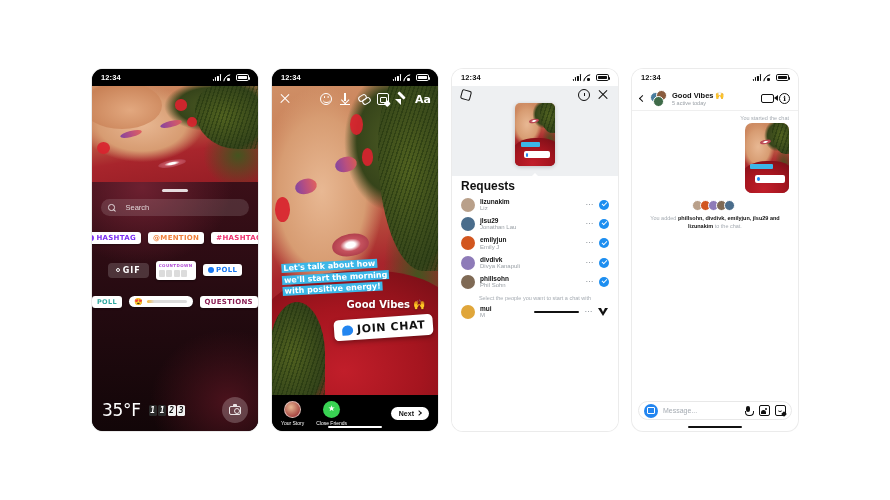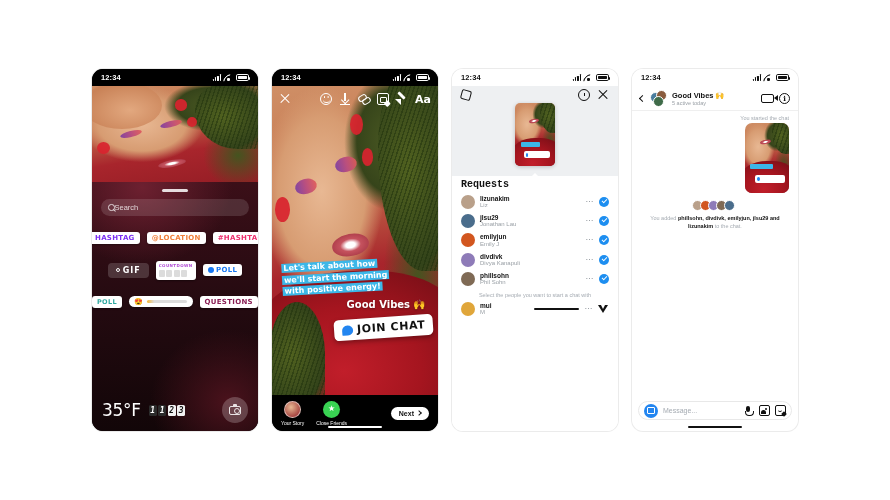--- a/index.html
+++ b/index.html
@@ -106,21 +106,21 @@
     background:
       radial-gradient(ellipse 80% 46% at 30% 2%, #6d2030 0%, rgba(109,32,48,0) 68%),
       radial-gradient(ellipse 65% 40% at 82% 88%, #4a121c 0%, rgba(74,18,28,0) 72%),
       linear-gradient(180deg,#3b0f18 0%, #230a10 52%, #120608 100%);
     padding-top:5px;
   }
   .grab { width:26px;height:3px;border-radius:2px;background:rgba(255,255,255,.85);margin:2px auto 7px; }
   .searchbar {
     margin:0 9px; height:17px; border-radius:9px;
     background:rgba(255,255,255,.13);
-    display:flex; align-items:center; gap:0; padding:0 7px;
+    display:flex; align-items:center; gap:11px; padding:0 7px;
     color:rgba(255,255,255,.78); font-size:7.5px;
   }
   .mag { width:6.5px;height:6.5px;border:1px solid currentColor;border-radius:50%;position:relative;flex:0 0 auto;}
   .mag::after{content:"";position:absolute;right:-2.2px;bottom:-1.6px;width:3px;height:1px;background:currentColor;transform:rotate(42deg);border-radius:1px;}
 
   .strow { display:flex; align-items:center; justify-content:center; gap:7px; }
   .strow.r1 { margin-top:16px; }
   .strow.r2 { margin-top:17px; }
   .strow.r3 { margin-top:16px; }
   .chip {
@@ -269,21 +269,21 @@
   .eye::after{content:"";position:absolute;left:2.4px;top:1.1px;width:2.2px;height:2.2px;border-radius:50%;background:currentColor;}
   .p3stats .sp{flex:1}
   .tiny-ic{width:11px;height:12px;position:relative;margin-left:9px;}
   .tiny-ic.dla::before{content:"";position:absolute;left:4.6px;top:0;width:1.2px;height:6.6px;background:#111;}
   .tiny-ic.dla::after{content:"";position:absolute;left:2.6px;top:3.6px;width:4.6px;height:4.6px;border-right:1.2px solid #111;border-bottom:1.2px solid #111;transform:rotate(45deg);}
   .tiny-ic.dla i{position:absolute;left:0.6px;bottom:0;width:9px;height:1.2px;background:#111;}
   .tiny-ic.trash{border:1.2px solid #111;border-top:none;border-radius:0 0 2px 2px;width:8px;height:9px;margin-top:3px;}
   .tiny-ic.trash::before{content:"";position:absolute;left:-1.4px;top:-2.6px;width:10.6px;height:1.2px;background:#111;}
   .tiny-ic.trash::after{content:"";position:absolute;left:2.4px;top:-4.4px;width:3.4px;height:1.2px;background:#111;}
 
-  .sect{font-size:10px;font-weight:700;color:#111;padding:3px 9px 2px;font-family:Liberation Mono, monospace;}
+  .sect{font-size:12px;font-weight:700;color:#111;padding:3px 9px 2px;}
   .urow{display:flex;align-items:center;gap:5px;padding:2.5px 9px;}
   .ava{width:14px;height:14px;border-radius:50%;flex:0 0 auto;background:#cfd3d8;overflow:hidden;position:relative;}
   .uinfo{flex:1;min-width:0;line-height:1.15;}
   .uname{font-size:6.5px;font-weight:700;color:#111;}
   .ureal{font-size:6px;color:#9aa0a6;}
   .dots{color:#8a9097;font-size:8px;letter-spacing:.6px;line-height:1;}
   .check{width:10px;height:10px;border-radius:50%;background:#1d8ef0;position:relative;flex:0 0 auto;}
   .check::after{content:"";position:absolute;left:2.7px;top:2.3px;width:4px;height:2.2px;border-left:1.2px solid #fff;border-bottom:1.2px solid #fff;transform:rotate(-45deg);}
   .startchat{
     margin:5px 9px 0;height:16px;border-radius:4px;
@@ -383,21 +383,21 @@
         <span class="mag"></span>
         <span>Search</span>
       </div>
 
       <div class="strow r1">
         <div class="chip loc">
           <span class="pin"></span>
           <span>HASHTAG</span>
         </div>
         <div class="chip men">
-          <span>@LOCATION</span>
+          <span>@MENTION</span>
         </div>
         <div class="chip hash">
           <span>#HASHTAG</span>
         </div>
       </div>
 
       <div class="strow r2">
         <div class="gifchip">
           <span class="o"></span>
           <span>GIF</span>

